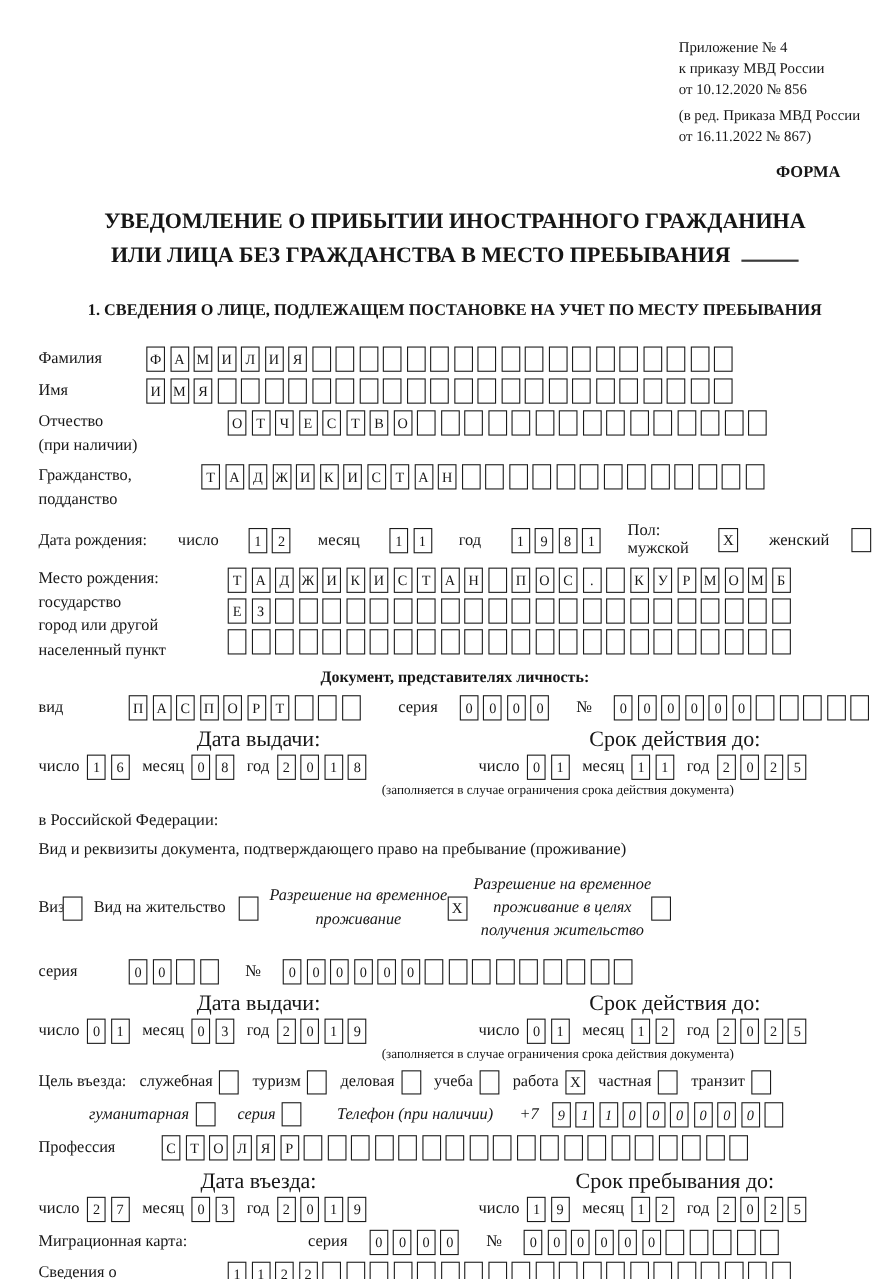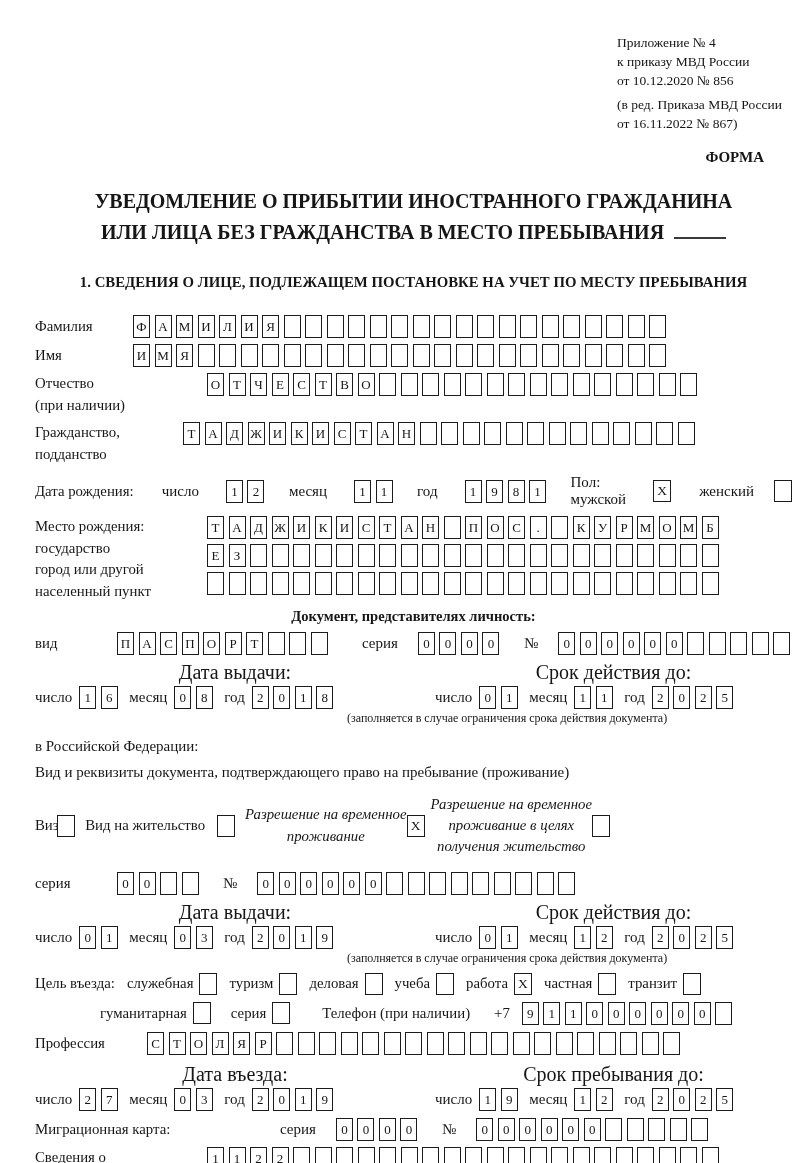--- a/index.html
+++ b/index.html
@@ -56,21 +56,21 @@
 
   .intro { line-height:1.75; font-size:15px; margin-top:4px; }
 
   
   .permits { display:flex; align-items:center; margin:8px 0 14px 0; font-size:14.8px; }
   .permit-col { text-align:center; line-height:1.45;font-style:italic; }
 
   
   .purpose-row { display:flex; align-items:center; gap:12px; font-size:14.8px; margin-bottom:7px; }
   .purpose-item { display:flex; align-items:center; gap:6px; }
-  .indent65 { margin-left:65px; }
+  .indent65 { margin-left:46px;font-style:italic; }
 </style>
 </head>
 <body>
 
 <div class="page">
 
   <div class="ref-block">
     <div>Приложение № 4</div>
     <div>к приказу МВД России</div>
     <div>от 10.12.2020 № 856</div>

